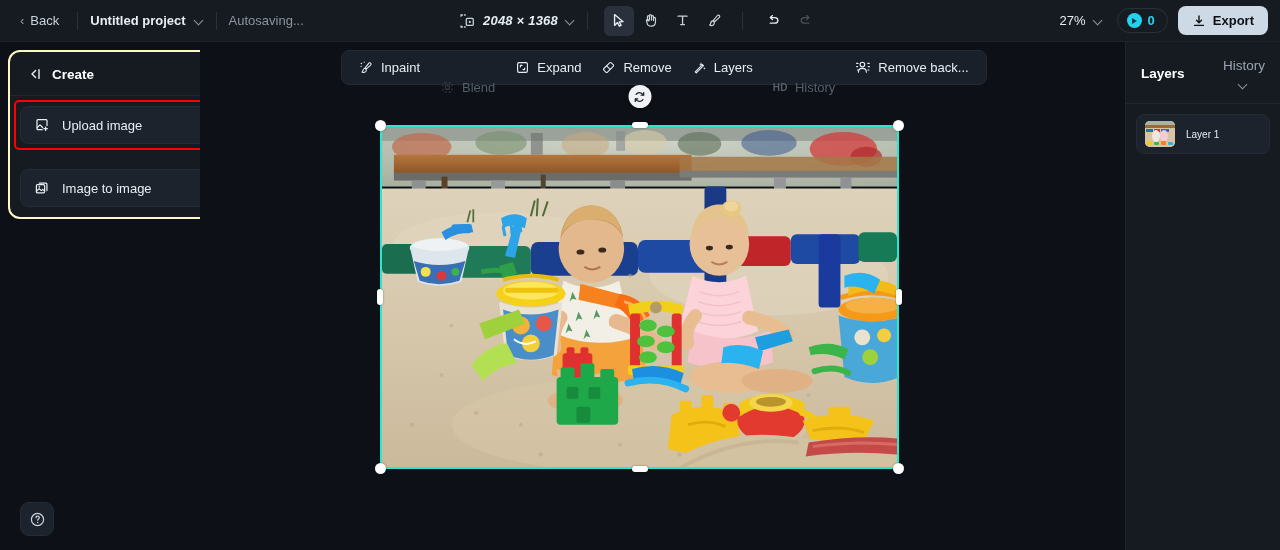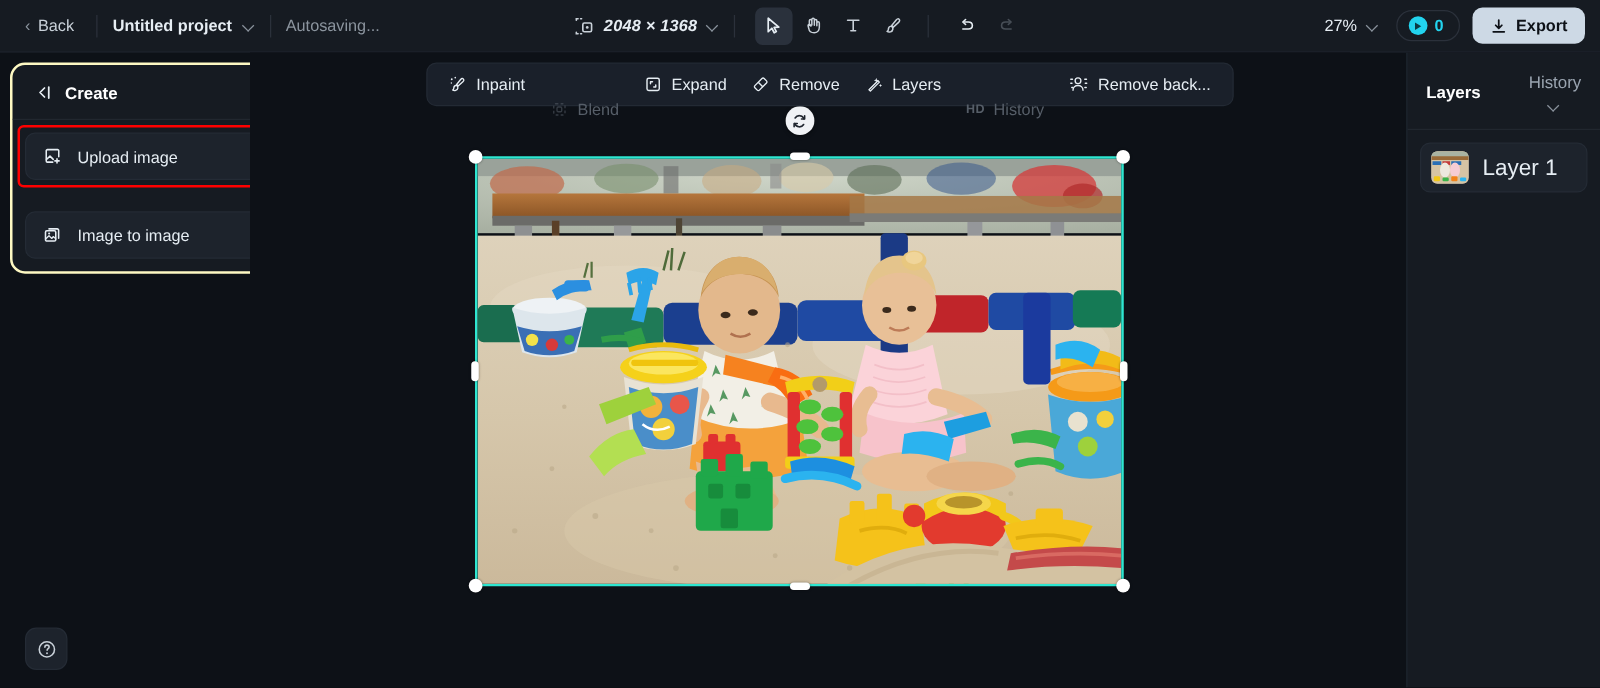--- a/index.html
+++ b/index.html
@@ -204,21 +204,21 @@
   .layer-row {
     display: flex; align-items: center; gap: 11px;
     background: #1d232c; border-radius: 8px;
     padding: 6px 8px; cursor: pointer;
     border: 1px solid #242b35;
   }
   .layer-thumb {
     width: 30px; height: 26px; border-radius: 5px; overflow: hidden;
     flex: 0 0 auto; position: relative; background: #cbbfa8;
   }
-  .layer-name { font-size: 18px; color: #e6edf3; }
+  .layer-name { font-size: 10px; color: #e6edf3; }
 </style>
 </head>
 <body>
 
 <div id="app">
 
   <div class="topbar">
     <div class="tb-left">
       <div class="back-btn">
         <span class="chev-left">‹</span>

